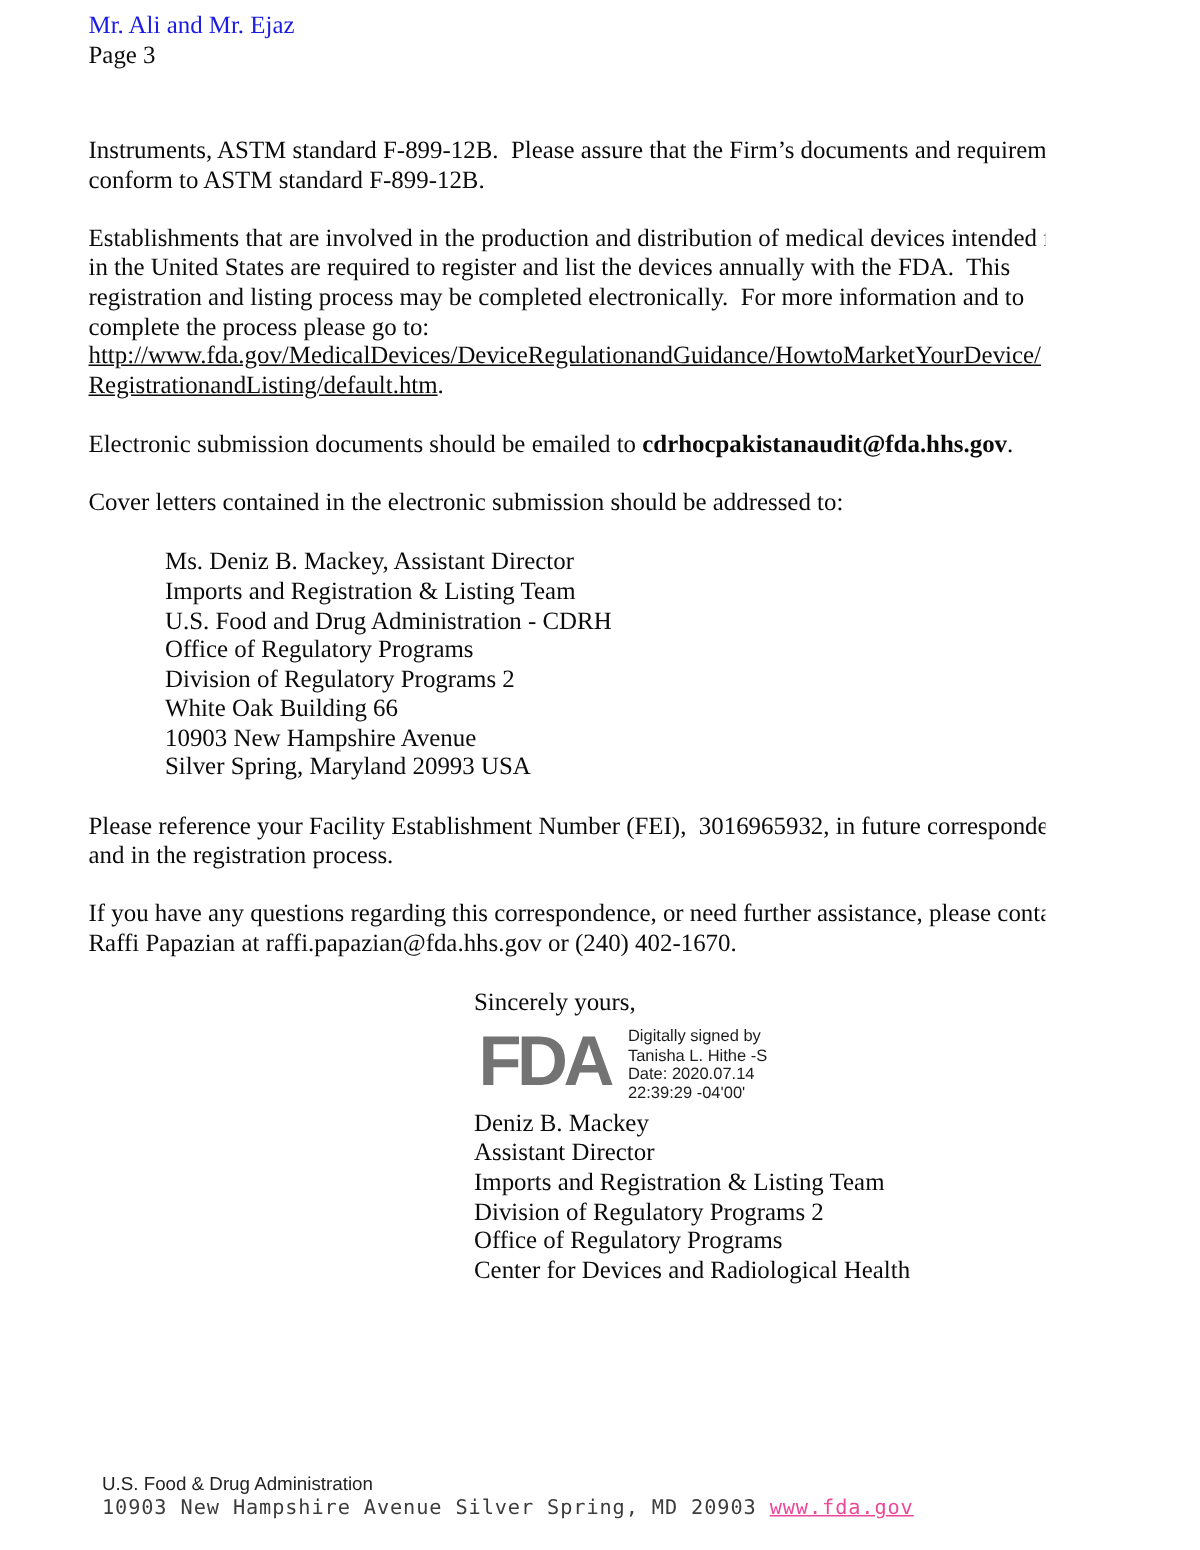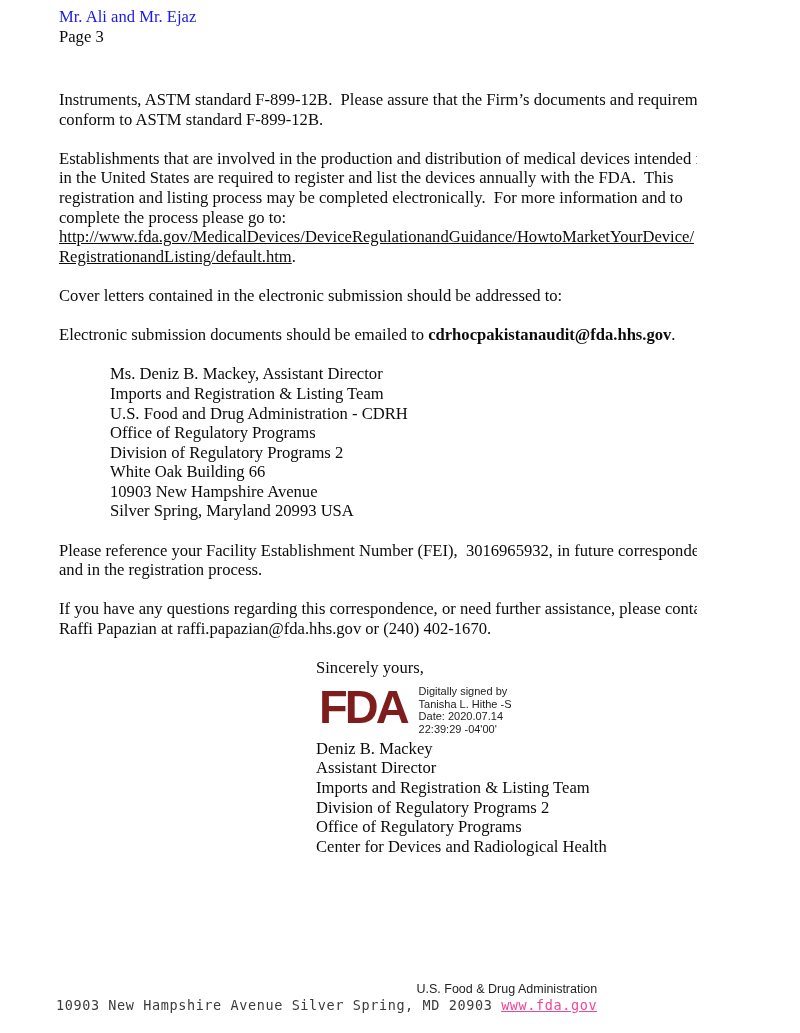--- a/index.html
+++ b/index.html
@@ -29,35 +29,35 @@
   .address { margin: 0 0 19.6px 51px; }
 
   .sigsec { margin-left: 257px; }
   .closing { margin: 0; }
   .digsig { display: flex; align-items: flex-start; margin: 6px 0 3px 3px; height: 52px; }
   .fda-logo {
     font-family: "Liberation Sans", sans-serif;
     font-weight: bold;
     font-size: 47px;
     line-height: 45px;
-    color: #7f1d1d;
+    color: #737373;
     letter-spacing: -3px;
     margin-right: 12px;
     user-select: none;
   }
   .digsig-text {
     font-family: "Liberation Sans", sans-serif;
     font-size: 11px;
     line-height: 12.7px;
     color: #1c1c1c;
     padding-top: 1px;
   }
   .signatory div { line-height: 19.6px; }
 
-  .footer { position: absolute; left: 56px; top: 982px; text-align: right; }
+  .footer { position: absolute; left: 68px; top: 982px; }
   .footer-org {
     font-family: "Liberation Sans", sans-serif;
     font-size: 12.5px;
     line-height: 15px;
     color: #232323;
   }
   .footer-addr {
     font-family: "DejaVu Sans Mono", monospace;
     font-size: 13.5px;
     line-height: 17px;
@@ -76,23 +76,23 @@
     <div class="hdr-names">Mr. Ali and Mr. Ejaz</div>
     <div class="hdr-page">Page 3</div>
   </div>
 
   <div class="main">
 
     <p class="para"><span class="t">Instruments, ASTM standard F-899-12B.  Please assure that the Firm’s documents and requirements conform to ASTM standard F-899-12B.</span></p>
 
     <p class="para"><span class="t">Establishments that are involved in the production and distribution of medical devices intended for use in the United States are required to register and list the devices annually with the FDA.  This registration and listing process may be completed electronically.  For more information and to complete the process please go to:</span><br><span class="t url">http://www.fda.gov/MedicalDevices/DeviceRegulationandGuidance/HowtoMarketYourDevice/</span><br><span class="t url">RegistrationandListing/default.htm</span><span class="t">.</span></p>
 
+    <p class="para"><span class="t">Electronic submission documents should be emailed to </span><span class="t email-bold">cdrhocpakistanaudit@fda.hhs.gov</span><span class="t">.</span></p>
+
     <p class="para"><span class="t">Cover letters contained in the electronic submission should be addressed to:</span></p>
-
-    <p class="para"><span class="t">Electronic submission documents should be emailed to </span><span class="t email-bold">cdrhocpakistanaudit@fda.hhs.gov</span><span class="t">.</span></p>
 
     <div class="address">
       <div>Ms. Deniz B. Mackey, Assistant Director</div>
       <div>Imports and Registration &amp; Listing Team</div>
       <div>U.S. Food and Drug Administration - CDRH</div>
       <div>Office of Regulatory Programs</div>
       <div>Division of Regulatory Programs 2</div>
       <div>White Oak Building 66</div>
       <div>10903 New Hampshire Avenue</div>
       <div>Silver Spring, Maryland 20993 USA</div>

